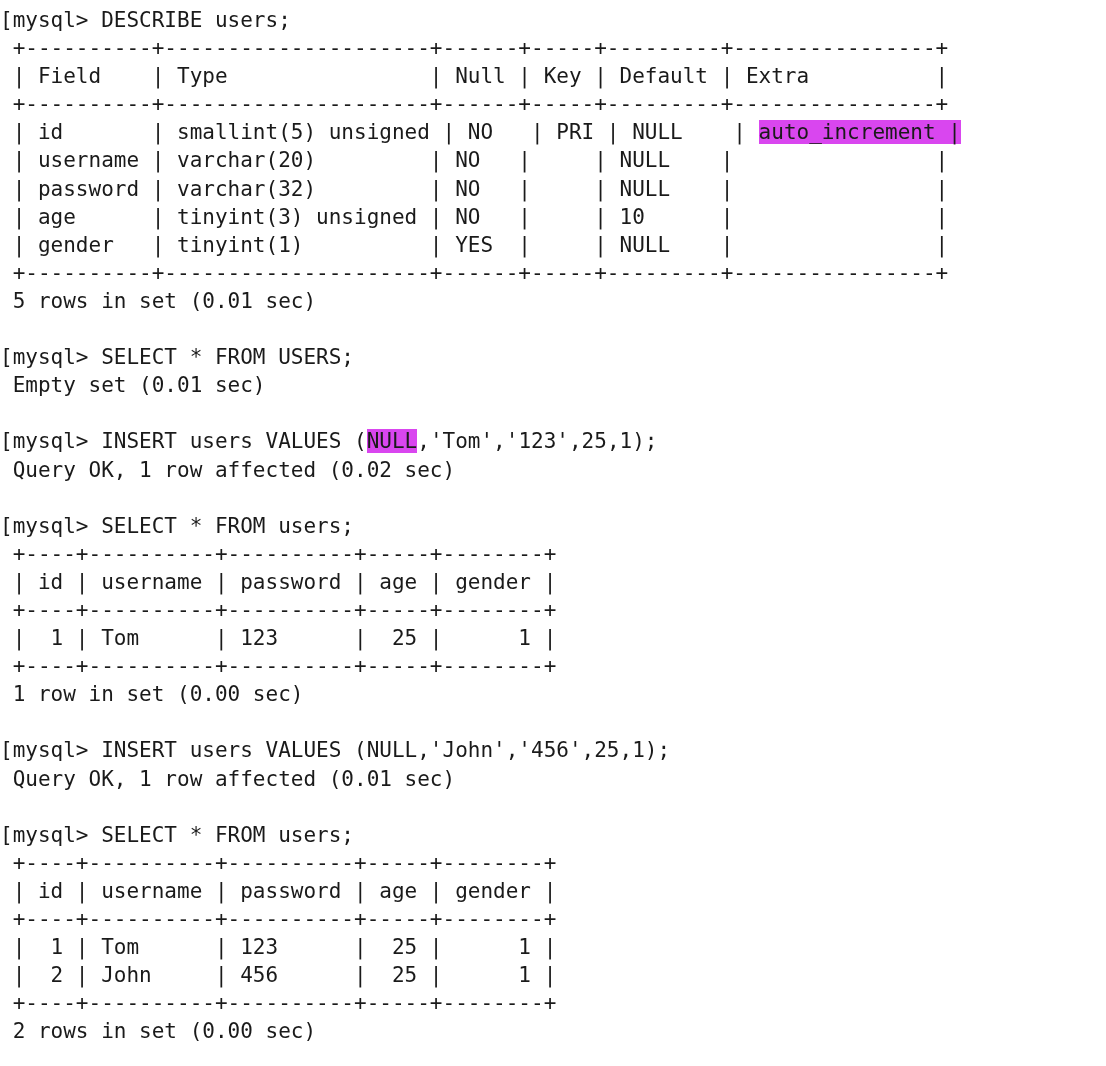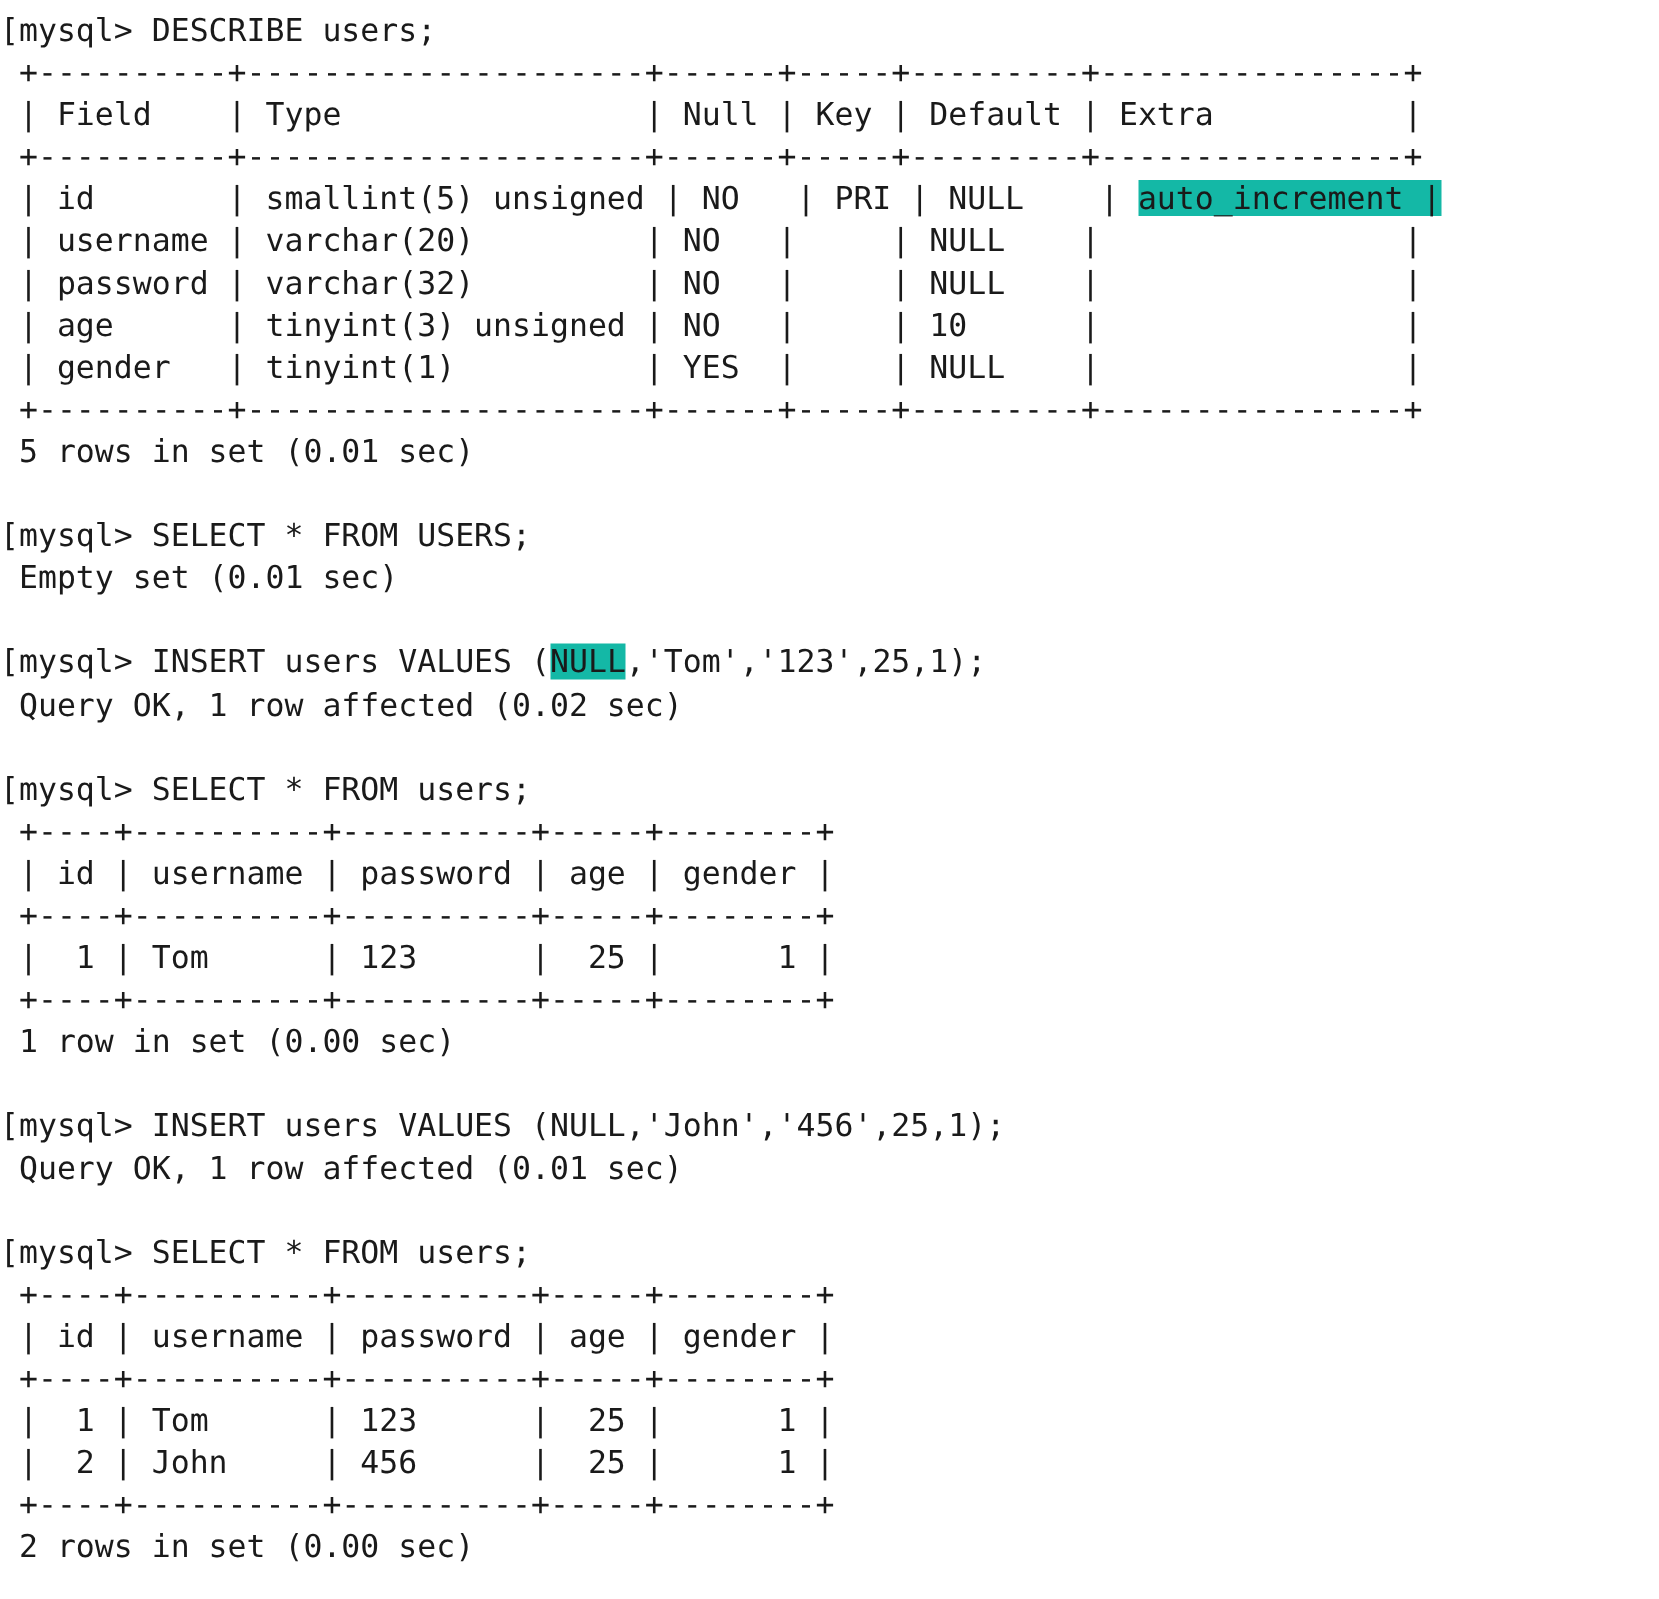--- a/index.html
+++ b/index.html
@@ -34,20 +34,20 @@
     white-space: pre;
     display: block;
     margin: 0;
     padding: 0;
     font-family: "DejaVu Sans Mono", "Liberation Mono", monospace;
   }
   .line.blank {
     height: 28.1px;
   }
   .hl {
-    background: #14b8a6;
+    background: #d946ef;
     color: #1a1a1a;
   }
 </style>
 </head>
 <body>
 
 <div id="terminal"><div class="line"><span>[mysql&gt; DESCRIBE users;</span></div><div class="line"><span> +----------+---------------------+------+-----+---------+----------------+</span></div><div class="line"><span> | Field    | Type                | Null | Key | Default | Extra          |</span></div><div class="line"><span> +----------+---------------------+------+-----+---------+----------------+</span></div><div class="line"><span> | id       | smallint(5) unsigned | NO   | PRI | NULL    | </span><span class="hl">auto_increment |</span></div><div class="line"><span> | username | varchar(20)         | NO   |     | NULL    |                |</span></div><div class="line"><span> | password | varchar(32)         | NO   |     | NULL    |                |</span></div><div class="line"><span> | age      | tinyint(3) unsigned | NO   |     | 10      |                |</span></div><div class="line"><span> | gender   | tinyint(1)          | YES  |     | NULL    |                |</span></div><div class="line"><span> +----------+---------------------+------+-----+---------+----------------+</span></div><div class="line"><span> 5 rows in set (0.01 sec)</span></div><div class="line blank">&nbsp;</div><div class="line"><span>[mysql&gt; SELECT * FROM USERS;</span></div><div class="line"><span> Empty set (0.01 sec)</span></div><div class="line blank">&nbsp;</div><div class="line"><span>[mysql&gt; INSERT users VALUES (</span><span class="hl">NULL</span><span>,'Tom','123',25,1);</span></div><div class="line"><span> Query OK, 1 row affected (0.02 sec)</span></div><div class="line blank">&nbsp;</div><div class="line"><span>[mysql&gt; SELECT * FROM users;</span></div><div class="line"><span> +----+----------+----------+-----+--------+</span></div><div class="line"><span> | id | username | password | age | gender |</span></div><div class="line"><span> +----+----------+----------+-----+--------+</span></div><div class="line"><span> |  1 | Tom      | 123      |  25 |      1 |</span></div><div class="line"><span> +----+----------+----------+-----+--------+</span></div><div class="line"><span> 1 row in set (0.00 sec)</span></div><div class="line blank">&nbsp;</div><div class="line"><span>[mysql&gt; INSERT users VALUES (NULL,'John','456',25,1);</span></div><div class="line"><span> Query OK, 1 row affected (0.01 sec)</span></div><div class="line blank">&nbsp;</div><div class="line"><span>[mysql&gt; SELECT * FROM users;</span></div><div class="line"><span> +----+----------+----------+-----+--------+</span></div><div class="line"><span> | id | username | password | age | gender |</span></div><div class="line"><span> +----+----------+----------+-----+--------+</span></div><div class="line"><span> |  1 | Tom      | 123      |  25 |      1 |</span></div><div class="line"><span> |  2 | John     | 456      |  25 |      1 |</span></div><div class="line"><span> +----+----------+----------+-----+--------+</span></div><div class="line"><span> 2 rows in set (0.00 sec)</span></div></div>
 
 </body></html>

